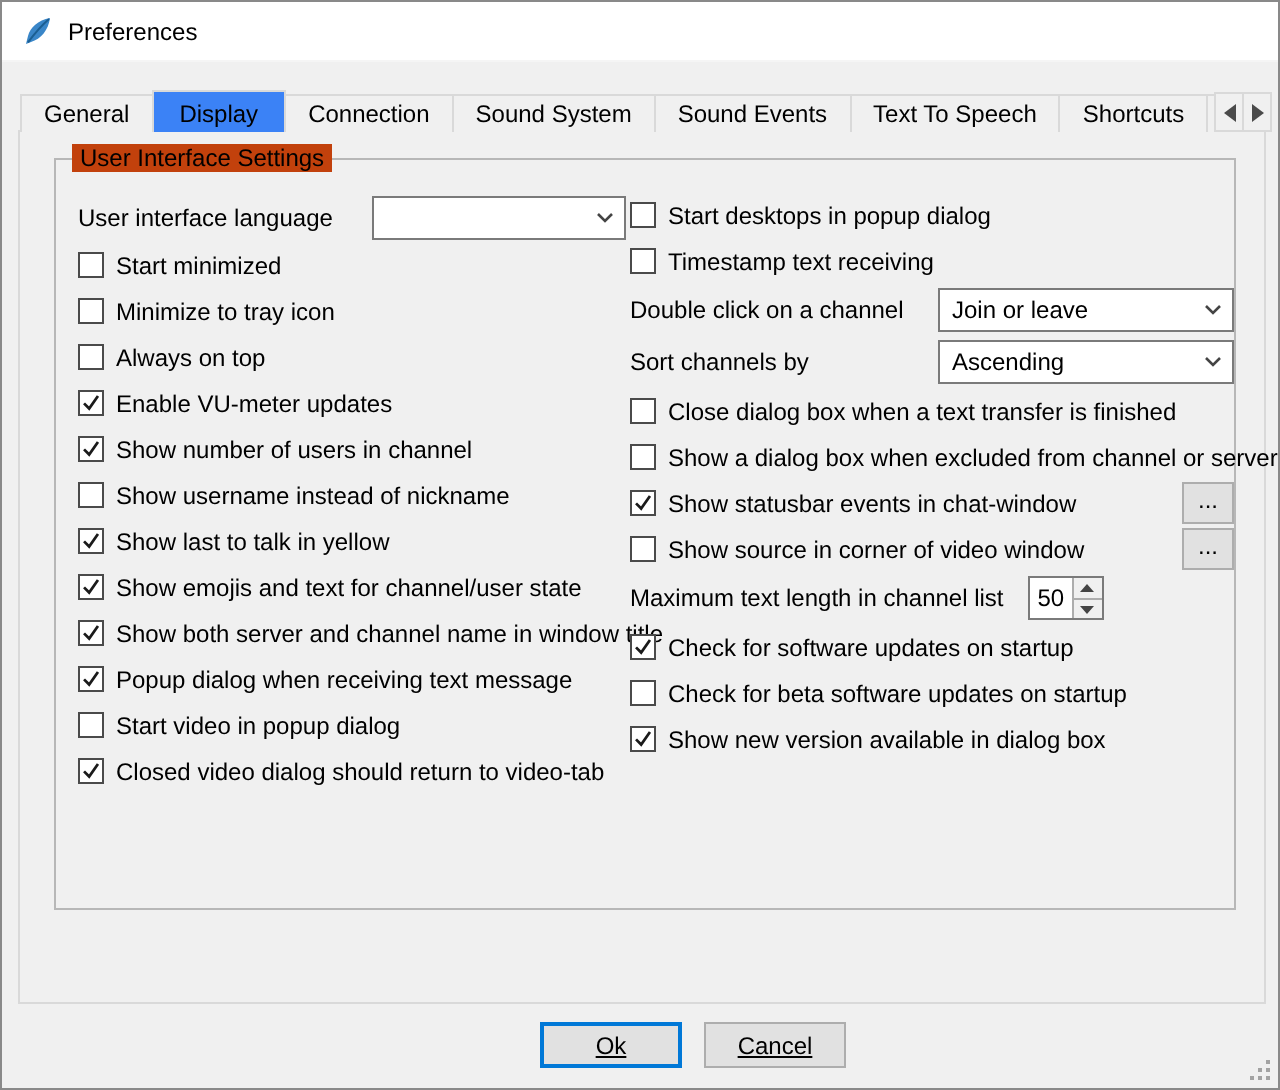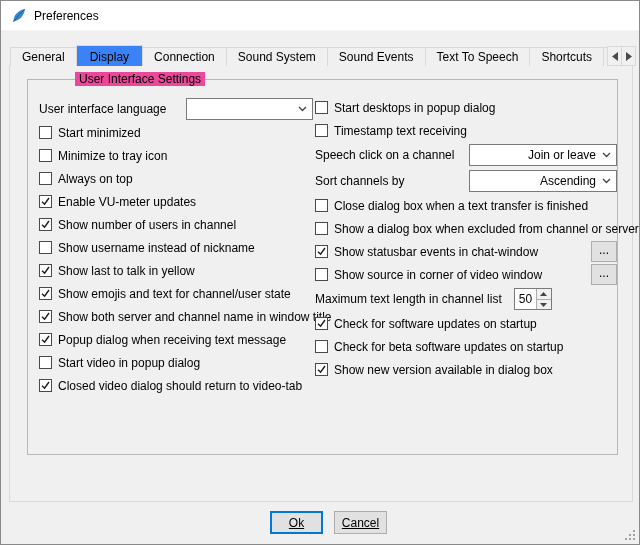--- a/index.html
+++ b/index.html
@@ -63,21 +63,21 @@
     z-index: 2;
   }
 
   
   .groupbox {
     position: absolute; left: 17px; top: 13px; right: 14px; bottom: 46px;
     border: 1px solid #b7b7b7;
   }
   .groupbox-title {
     position: absolute; top: -8px; left: 8px;
-    background: #ec4899; padding: 0 4px; margin-left: 39px;
+    background: #c2410c; padding: 0 4px;
   }
 
   .col { position: absolute; display: flex; flex-direction: column; }
   .left-col  { left: 11px;  top: 16px; width: 274px; }
   .right-col { left: 287px; top: 16px; width: 302px; }
 
   .row { height: 23px; display: flex; align-items: center; gap: 6px; white-space: nowrap; }
   .row.lang-row { height: 25px; }
   .row.combo-row { height: 26px; }
   .row.spin-row { height: 26px; }
@@ -91,21 +91,21 @@
   }
   .cb svg { width: 11px; height: 11px; display: none; }
   .cb.checked svg { display: block; }
 
   
   .combo {
     height: 22px; background: #fff; border: 1px solid #7a7a7a;
     display: inline-flex; align-items: center;
     padding: 0 5px 0 6px;
   }
-  .combo .combo-value { flex: 1 1 auto; overflow: hidden; text-align: right; }
+  .combo .combo-value { flex: 1 1 auto; overflow: hidden; }
   .combo .combo-arrow { flex: 0 0 auto; display: flex; align-items: center; margin-left: 6px; }
   .lang-combo { width: 127px; margin-left: auto; }
   .right-combo { width: 148px; margin-left: auto; }
 
   
   .more-btn {
     width: 26px; height: 21px; margin-left: auto;
     background: #e1e1e1; border: 1px solid #adadad;
     display: inline-flex; align-items: center; justify-content: center;
     line-height: 10px; padding-bottom: 4px;
@@ -124,21 +124,21 @@
     display: flex; align-items: center; justify-content: center;
   }
   .spin-btn + .spin-btn { border-top: 1px solid #adadad; }
 
   
   .footer {
     position: absolute; left: 269px; top: 510px;
     display: flex; gap: 11px; z-index: 2;
   }
   .btn {
-    width: 53px; height: 23px;
+    width: 71px; height: 23px;
     background: #e1e1e1; border: 1px solid #adadad;
     display: flex; align-items: center; justify-content: center;
     font-size: 12px;
   }
   .btn .btn-label { text-decoration: underline; }
   .btn.default {
     border: 1px solid #0078d7;
     box-shadow: inset 0 0 0 1px #0078d7;
   }
 
@@ -277,21 +277,21 @@
       <div class="row">
         <span class="cb"></span>
         <span class="lbl">Start desktops in popup dialog</span>
       </div>
       <div class="row">
         <span class="cb"></span>
         <span class="lbl">Timestamp text receiving</span>
       </div>
 
       <div class="row combo-row">
-        <span class="lbl">Speech click on a channel</span>
+        <span class="lbl">Double click on a channel</span>
         <span class="combo right-combo">
           <span class="combo-value">Join or leave</span>
           <span class="combo-arrow">
             <svg width="9" height="6" viewBox="0 0 9 6">
                 <path d="M1 1 L4.5 4.5 L8 1" fill="none" stroke="#444" stroke-width="1.3"></path>
               </svg>
           </span>
         </span>
       </div>
       <div class="row combo-row">

